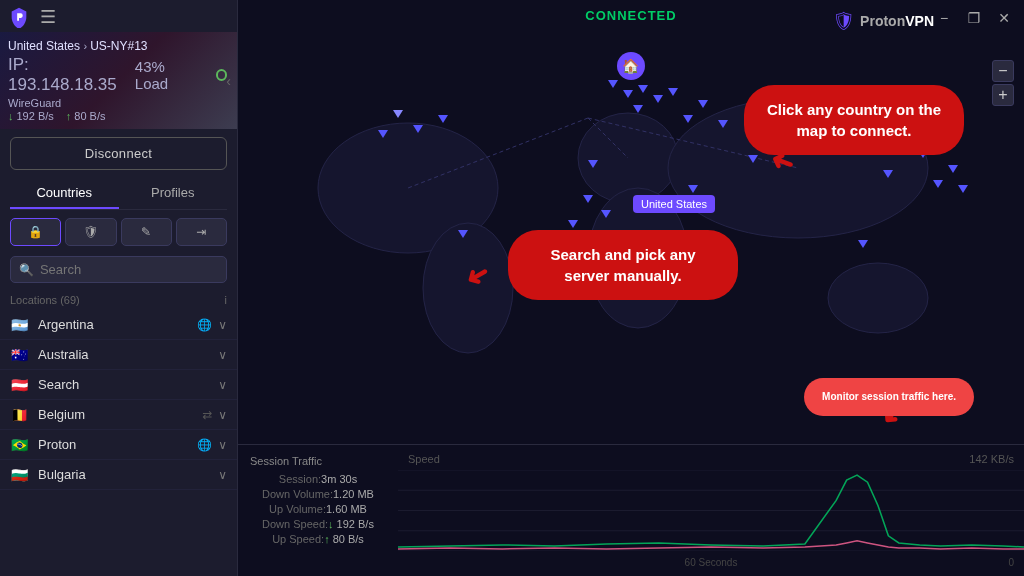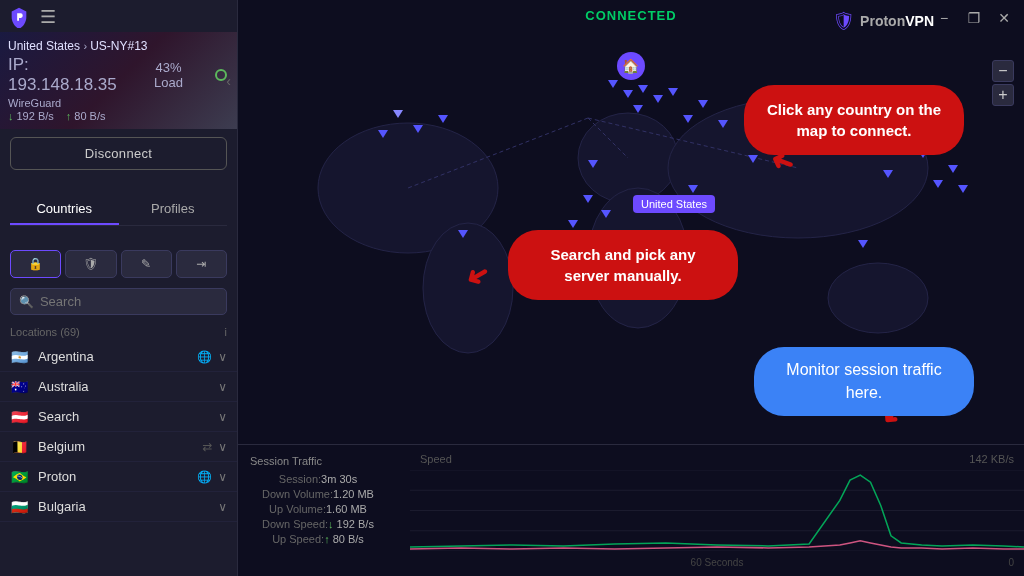--- a/index.html
+++ b/index.html
@@ -77,25 +77,24 @@
       position: relative;
       z-index: 1;
       margin-top: 2px;
     }
     .conn-ip {
       color: #aaaacc;
       font-size: 17px;
     }
     .conn-load {
       color: #aaaacc;
-      font-size: 13px;
+      font-size: 15px;
       display: flex;
       align-items: center;
       gap: 18px;
-      text-align: center;
     }
     .load-circle {
       width: 12px;
       height: 12px;
       border-radius: 50%;
       border: 2px solid #5cb85c;
       display: inline-block;
     }
     .conn-protocol {
       color: #aaaacc;
@@ -138,21 +137,21 @@
       font-size: 13px;
       cursor: pointer;
       text-align: center;
       letter-spacing: 0.3px;
     }
 
     
     .tabs {
       display: flex;
       border-bottom: 1px solid #2a2a3e;
-      margin: 16px 10px;
+      margin: 0 10px;
     }
     .tab {
       flex: 1;
       text-align: center;
       padding: 7px 0;
       color: #aaa;
       font-size: 13px;
       cursor: pointer;
     }
     .tab.active {
@@ -412,24 +411,24 @@
       padding: 14px 20px;
       max-width: 230px;
       text-align: center;
       z-index: 30;
       line-height: 1.4;
     }
     .tooltip-traffic {
       position: absolute;
       bottom: 160px;
       right: 50px;
-      background: #3b82f6;
+      background: #ef4444;
       color: #fff;
-      font-size: 16px;
-      font-weight: 400;
+      font-size: 10px;
+      font-weight: 700;
       border-radius: 30px;
       padding: 12px 18px;
       max-width: 220px;
       text-align: center;
       z-index: 30;
       line-height: 1.4;
     }
 
     
     .arrow-annotation {
@@ -472,21 +471,21 @@
     
     .traffic-panel {
       position: absolute;
       bottom: 0;
       left: 0;
       right: 0;
       height: 132px;
       background: #0d0d1f;
       border-top: 1px solid #2a2a3e;
       display: flex;
-      gap: 12px;
+      gap: 0;
       padding: 0;
     }
     .traffic-stats {
       width: 160px;
       padding: 10px 12px;
       flex-shrink: 0;
     }
     .traffic-title {
       color: #888;
       font-size: 11px;

